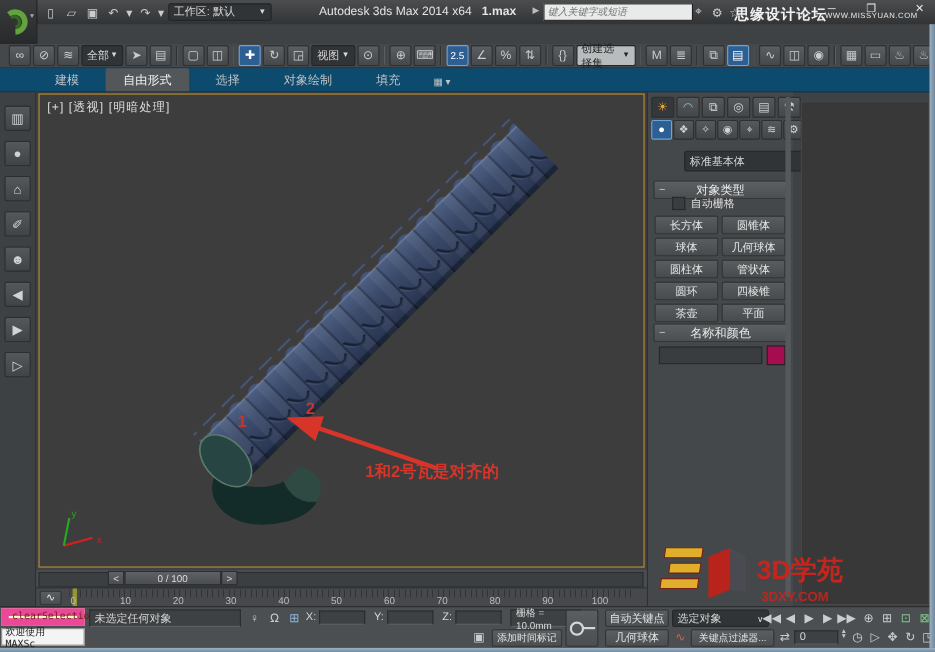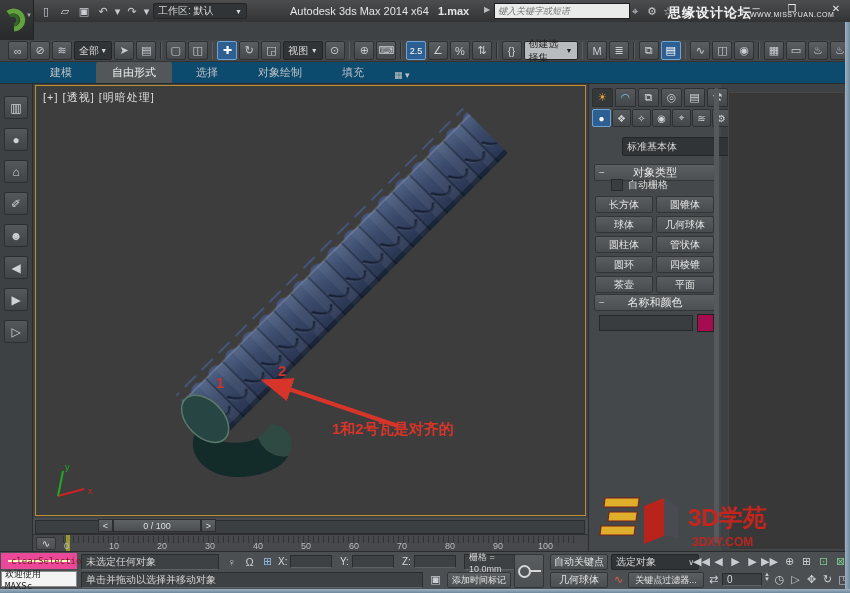--- a/index.html
+++ b/index.html
@@ -394,21 +394,20 @@
       <span class="statico">▶</span>
       <span class="statico">▶</span>
       <span class="statico">▶▶</span>
     </div>
     <div class="abs" style="left:782px;top:2px;display:flex;gap:2px">
       <span class="statico">⊕</span>
       <span class="statico">⊞</span>
       <span class="statico" style="color:#7fc98a">⊡</span>
       <span class="statico" style="color:#7fc98a">⊠</span>
     </div>
-    <div class="abs inset" style="left:81px;top:20px;width:342px;height:16px">单击并拖动以选择并移动对象</div>
     <span class="abs statico" style="left:428px;top:20px">▣</span>
     <div class="abs btn" style="left:447px;top:20px;width:64px;height:16px;font-size:9px">添加时间标记</div>
     <div class="abs btn" style="left:550px;top:20px;width:58px;height:16px">几何球体</div>
     <span class="abs statico" style="left:611px;top:20px;color:#d6604a">∿</span>
     <div class="abs btn" style="left:628px;top:20px;width:76px;height:16px;font-size:9px">关键点过滤器...</div>
     <span class="abs statico" style="left:706px;top:20px">⇄</span>
     <input class="abs inset" style="left: 722px; top: 21px; width: 40px; height: 13px;" value="0">
     <span class="abs spn" style="left:764px;top:20px">▲<br>▼</span>
     <div class="abs" style="left:772px;top:20px;display:flex;gap:1px">
       <span class="statico">◷</span>

